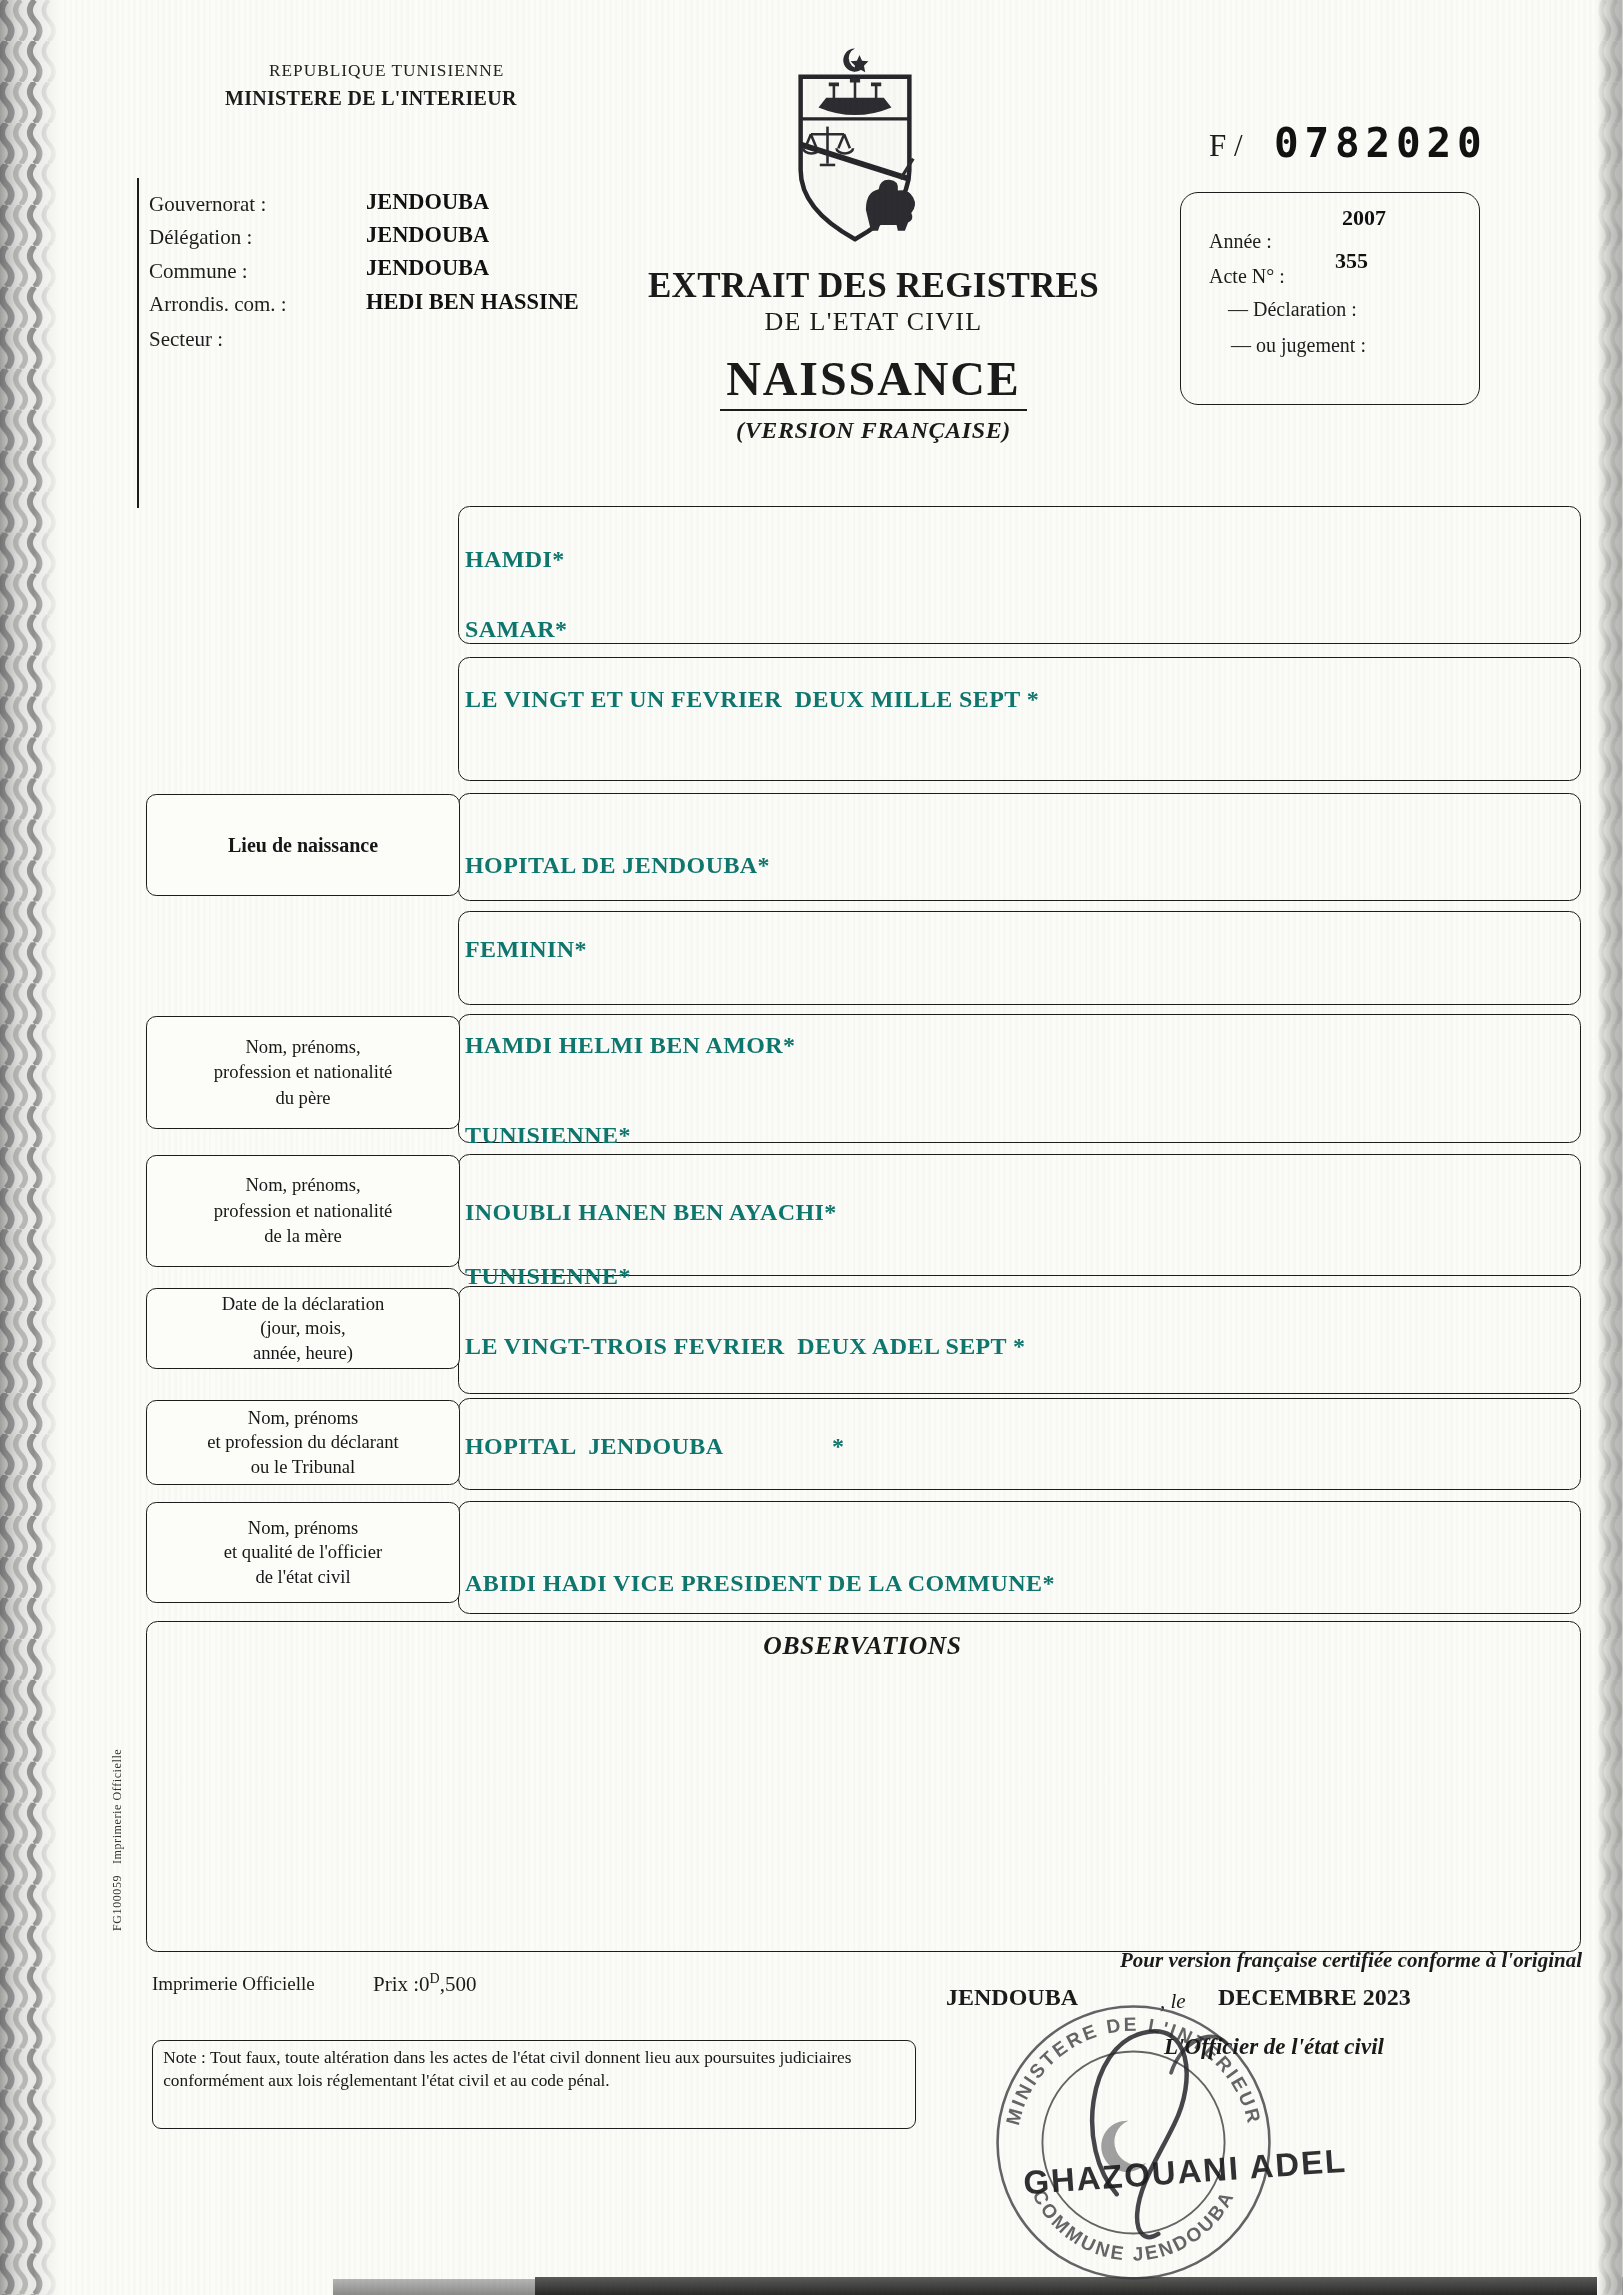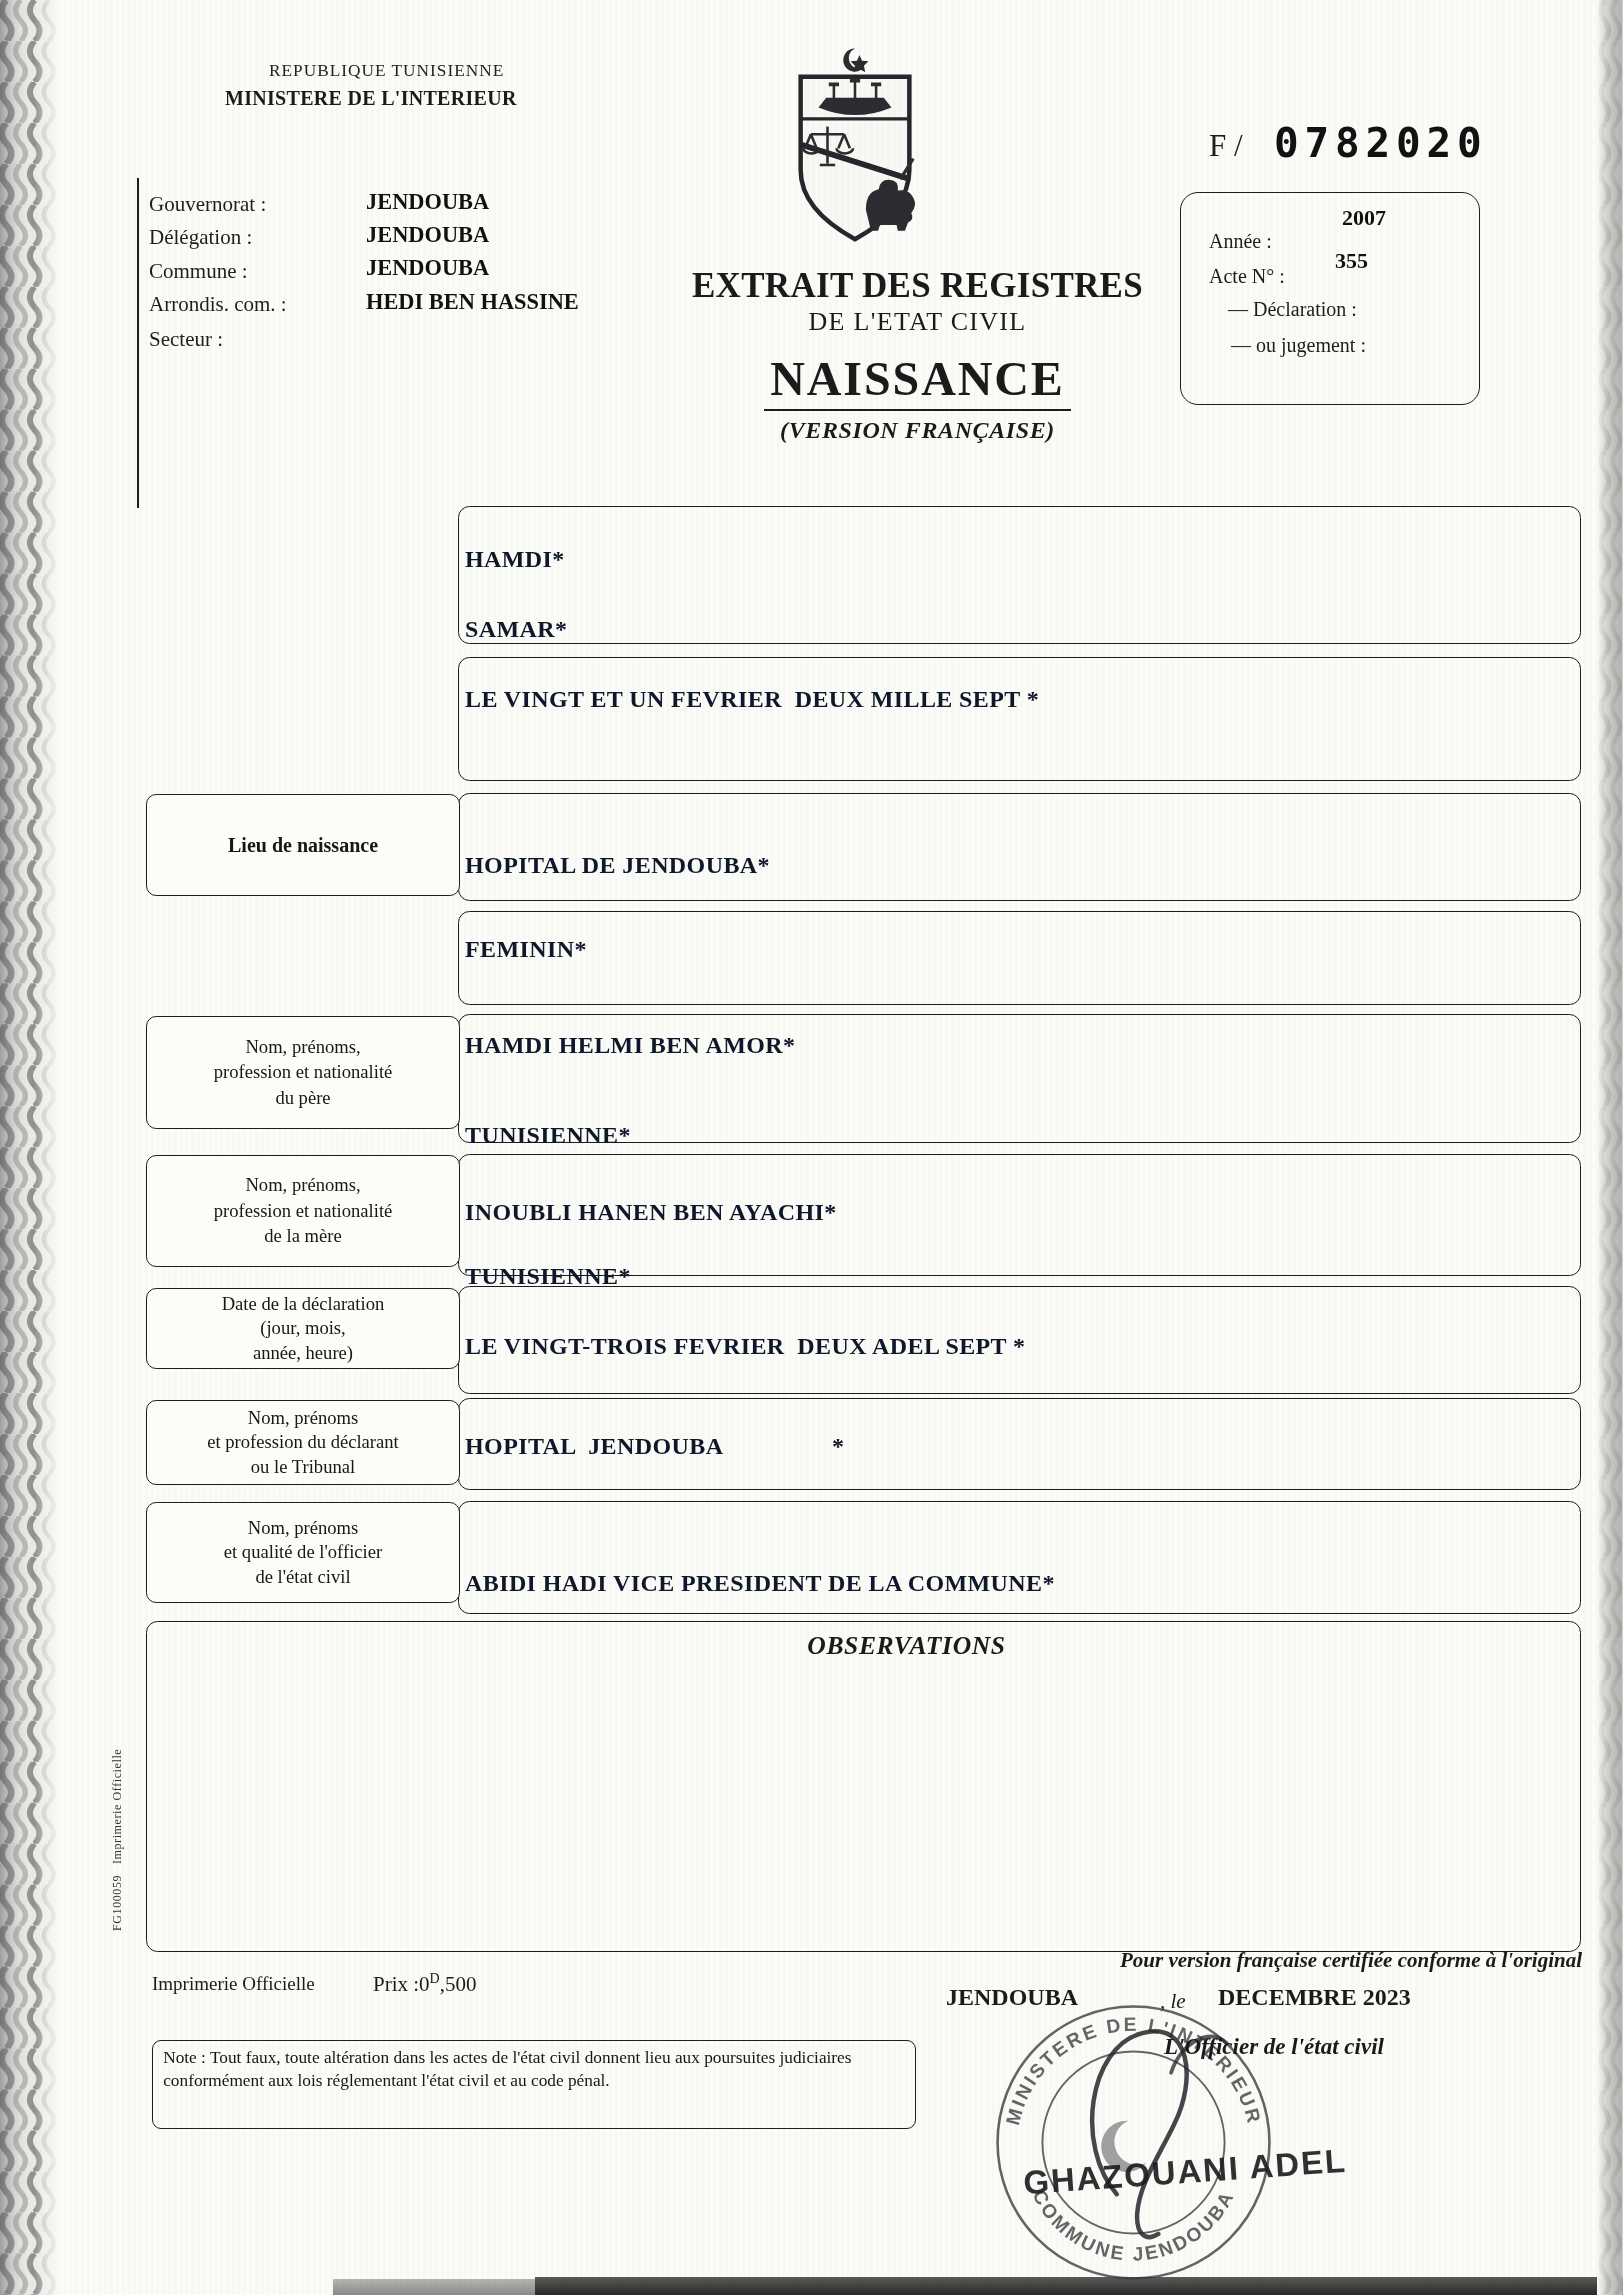--- a/index.html
+++ b/index.html
@@ -6,29 +6,29 @@
   .page{position:relative;width:1623px;height:2295px;background:#fbfbf7;overflow:hidden;
         font-family:"Liberation Serif",serif;color:#1a1a1a;}
   .page::after{content:"";position:absolute;inset:0;pointer-events:none;
         background:repeating-linear-gradient(90deg,rgba(90,90,90,.025) 0 2.6px,transparent 2.6px 5.8px);}
   .abs{position:absolute;}
   .lblbox{position:absolute;border:1.9px solid #1c1c1c;border-radius:10.2px;background:#fcfcf9;
           display:flex;flex-direction:column;align-items:center;justify-content:center;text-align:center;z-index:2;}
   .valbox{position:absolute;border:1.9px solid #1c1c1c;border-radius:11.5px;z-index:1;}
   .l{font-size:18.6px;line-height:1.3;color:#171717;}
   .b{font-weight:700;font-size:20.5px;}
-  .val{position:absolute;font-weight:700;font-size:24px;letter-spacing:0.4px;white-space:pre;color:#0f172a;z-index:5;}
+  .val{position:absolute;font-weight:700;font-size:24px;letter-spacing:0.4px;white-space:pre;color:#0f766e;z-index:5;}
   .adm-l{position:absolute;font-size:21px;color:#1d1d1d;white-space:pre;}
   .adm-v{position:absolute;font-size:22.4px;font-weight:700;white-space:pre;color:#101010;}
   .ttl1{font-weight:700;font-size:35px;letter-spacing:0.3px;}
   .ttl2{font-size:26px;letter-spacing:1.3px;}
   .naissance{display:inline-block;font-weight:700;font-size:48px;letter-spacing:1.9px;
              border-bottom:2.6px solid #1b1b1b;padding:0 6.4px 2.6px;}
   .ttl4{font-style:italic;font-weight:600;font-size:24px;letter-spacing:0.6px;}
-  .center{text-align:center;padding-left:44px;}
+  .center{text-align:center;}
   .obs-title{font-style:italic;font-weight:700;font-size:25.6px;letter-spacing:0.6px;}
   .obs-val{font-weight:700;font-size:27px;letter-spacing:7.7px;}
   .small{font-size:19px;}
   .cert{font-style:italic;font-weight:600;font-size:21px;}
   .bold37{font-weight:700;font-size:24px;}
   .note-box{position:absolute;border:1.9px solid #1d1d1d;border-radius:9px;padding:6.4px 11.5px 5.1px 10.2px;
             font-size:17.3px;line-height:1.3;color:#151515;}
   .sidetext{position:absolute;font-size:12px;letter-spacing:0.6px;color:#333;white-space:pre;
             transform:rotate(-90deg);transform-origin:0 0;}
   .stamp-name{position:absolute;font-family:"Liberation Sans",sans-serif;font-weight:700;

